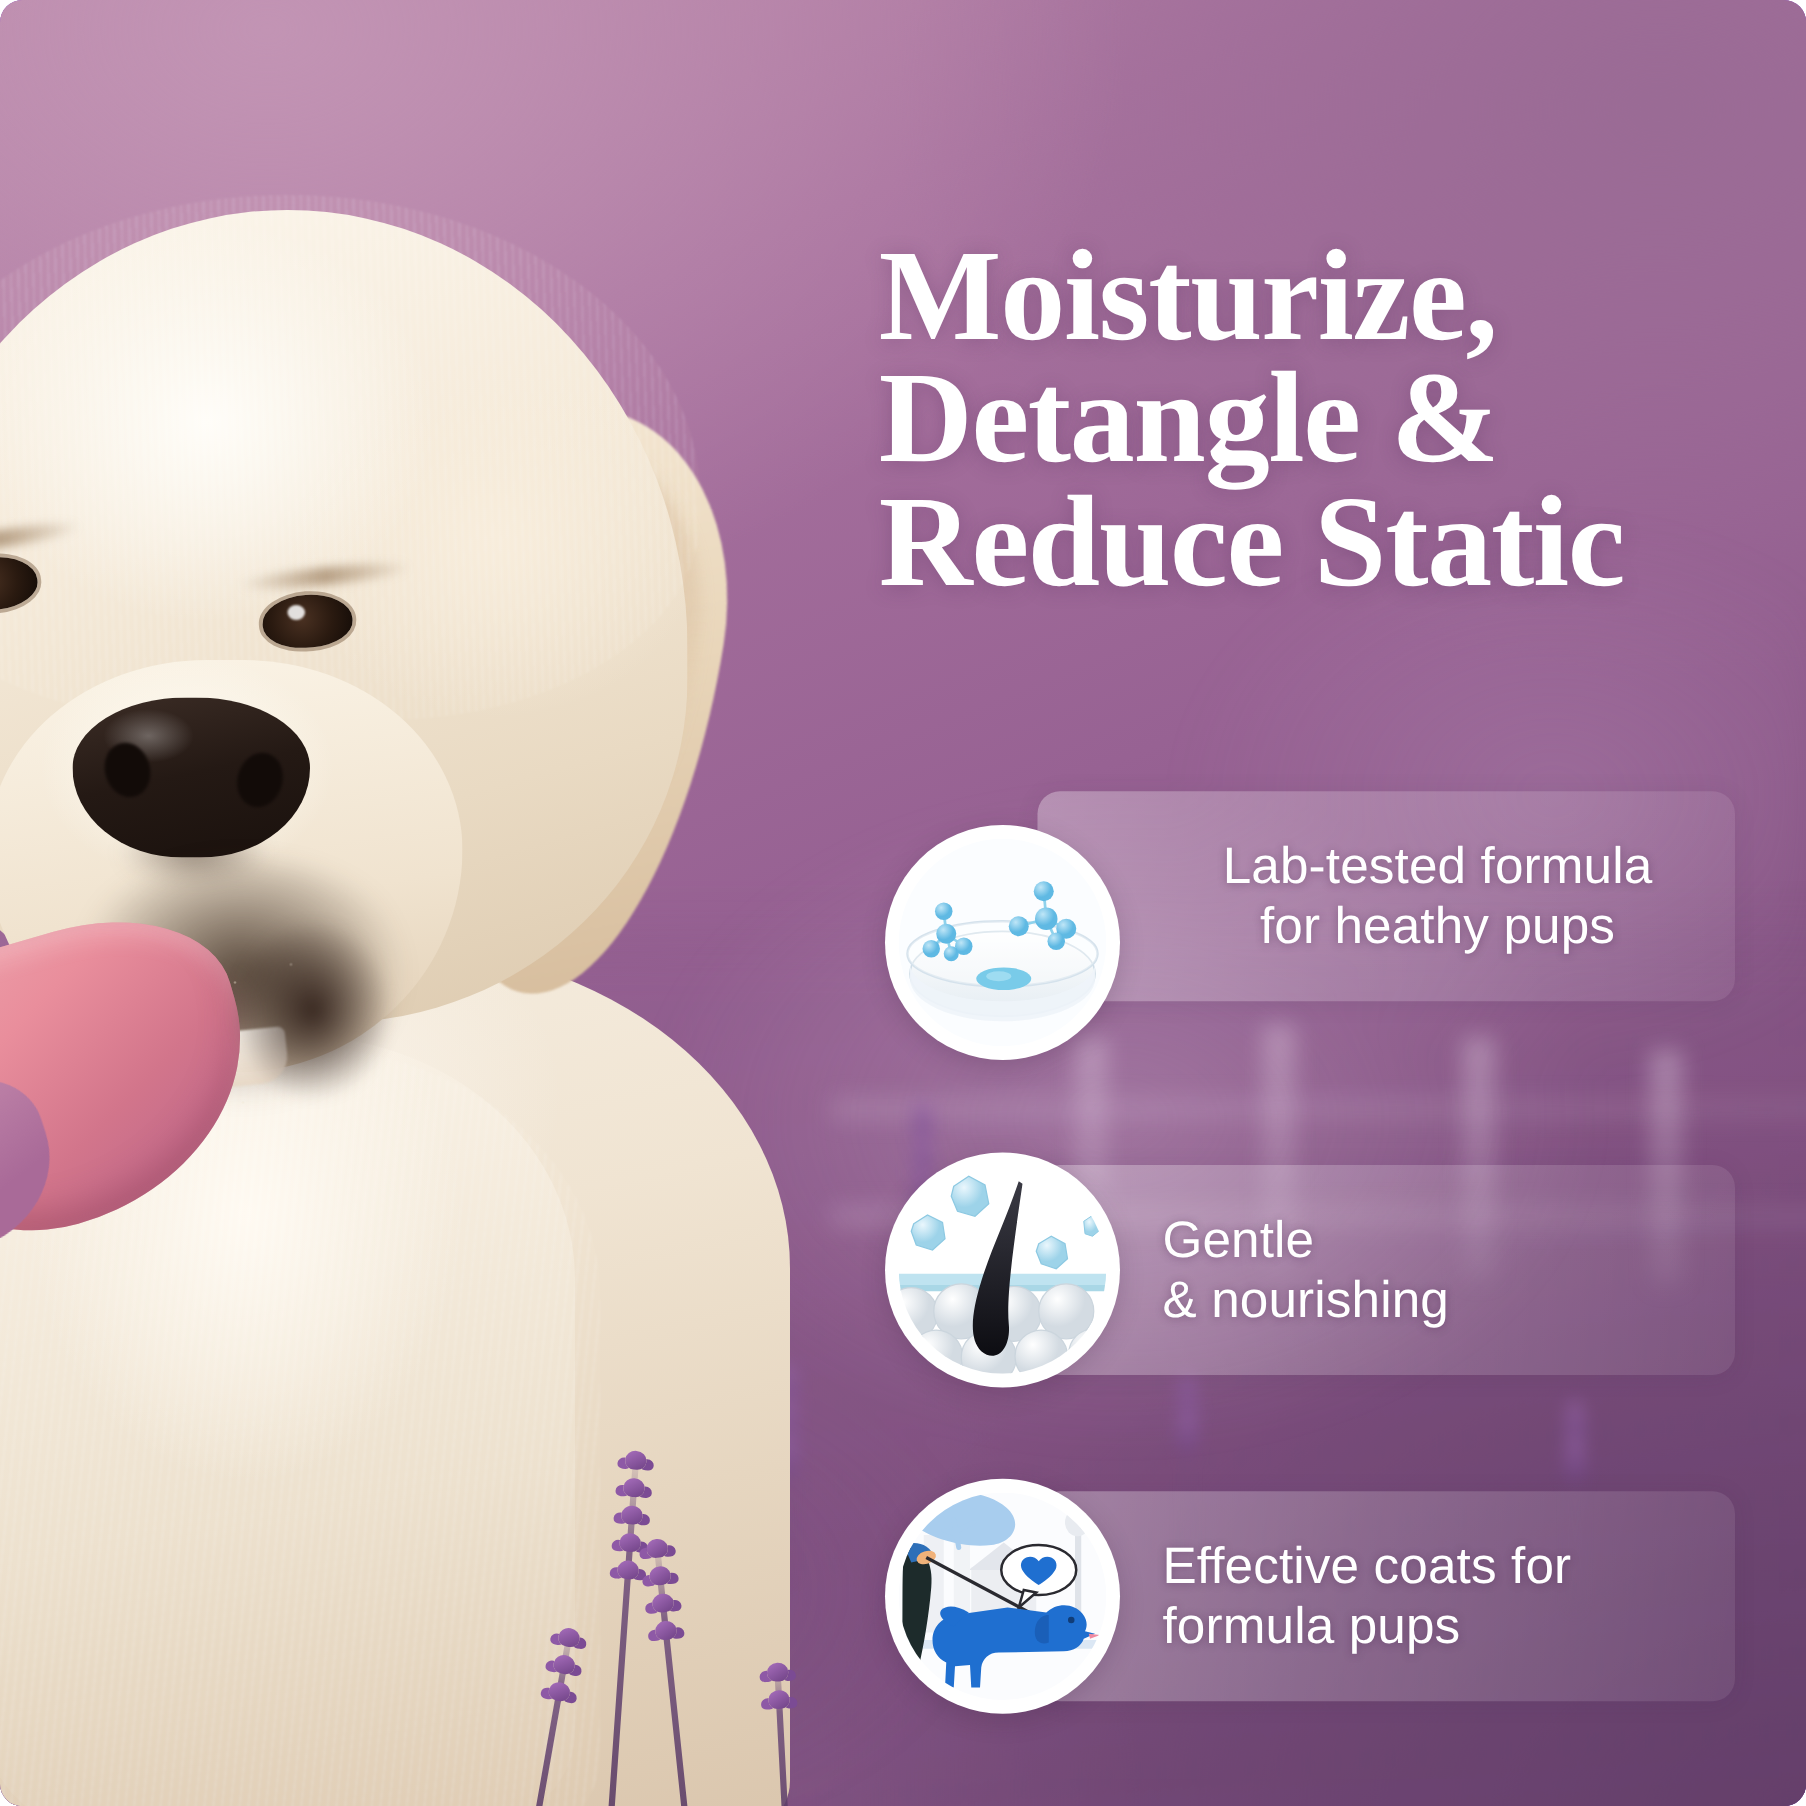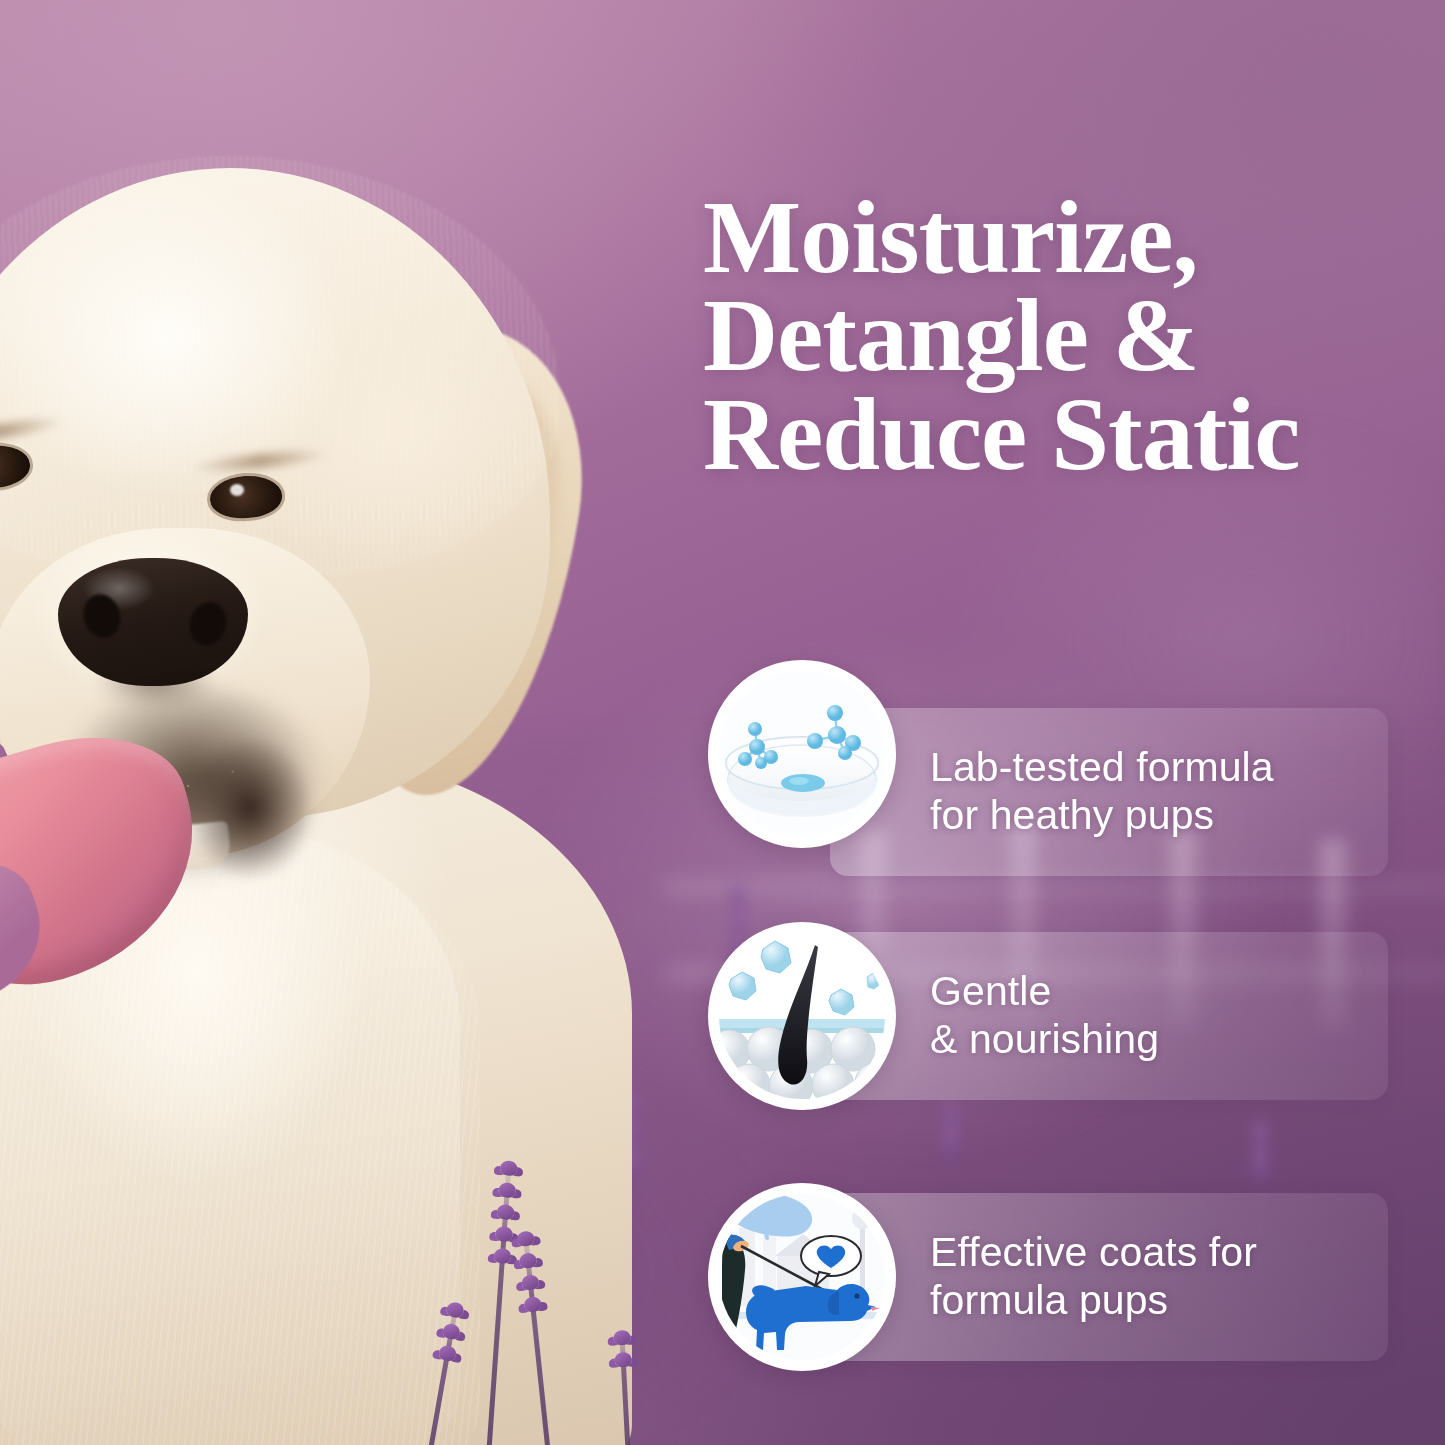--- a/index.html
+++ b/index.html
@@ -3,20 +3,21 @@
 <meta charset="utf-8">
 <style>
   html,body{margin:0;padding:0;background:#fff;}
   body{font-family:"Liberation Sans",sans-serif;}
 
   .canvas{
     position:relative;
     width:1445px;height:1445px;
     overflow:hidden;
     background:#6d28d9;
+    border-radius:18px;
   }
 
   
   .photo-bg{position:absolute;inset:0;overflow:hidden;}
 
   .bg-base{
     position:absolute;inset:-5%;
     background:
       radial-gradient(ellipse 70% 50% at 18% 6%, #c294b4 0%, rgba(194,148,180,0) 62%),
       radial-gradient(ellipse 60% 45% at 88% 10%, #9a6b95 0%, rgba(154,107,149,0) 65%),
@@ -226,21 +227,21 @@
   }
   .headline .ln{display:block;white-space:nowrap;}
 
   
   .card{
     position:absolute;left:830px;width:558px;height:168px;
     border-radius:18px;
     background:linear-gradient(100deg,rgba(255,255,255,.30) 0%,rgba(255,255,255,.18) 46%,rgba(255,255,255,.07) 100%);
     box-shadow:0 2px 18px rgba(70,36,76,.10);
   }
-  .card.c1{top:708px;}
+  .card.c1{top:633px;text-align:center;}
   .card.c2{top:932px;}
   .card.c3{top:1193px;}
 
   .card-text{
     position:absolute;left:100px;top:50%;transform:translateY(-50%);
     width:440px;color:#ffffff;
     font-family:"Liberation Sans",sans-serif;
     font-weight:400;font-size:41px;line-height:1.16;
     letter-spacing:.1px;
     text-shadow:0 1px 7px rgba(70,36,76,.40);

